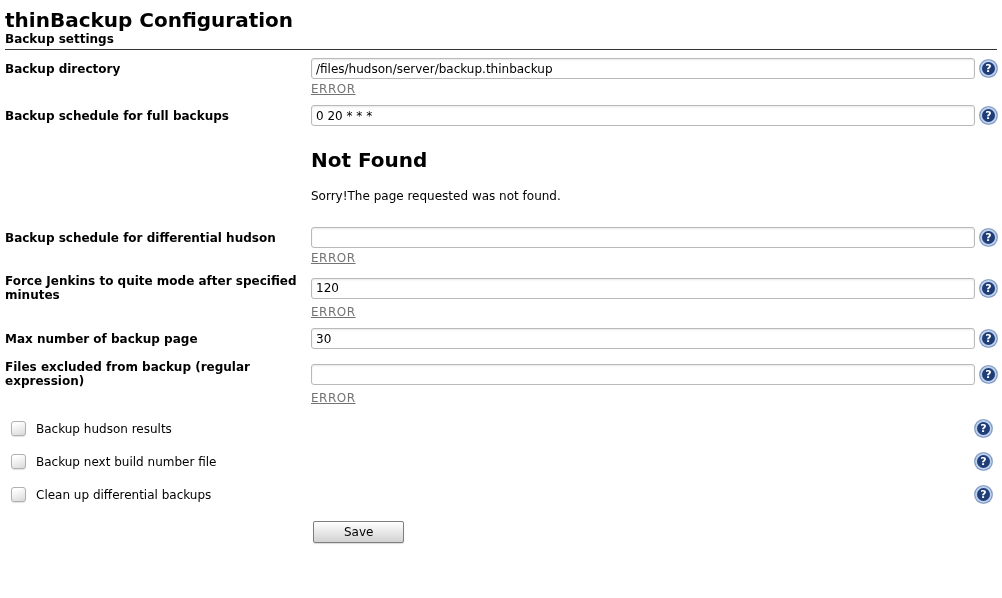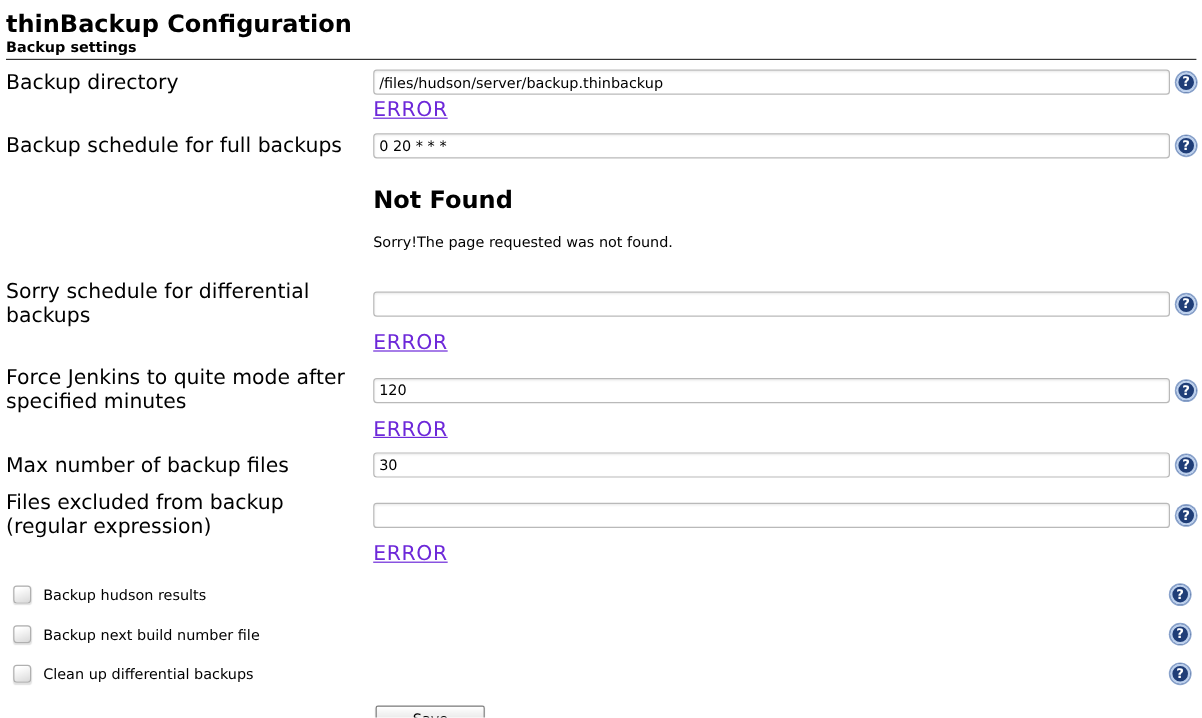--- a/index.html
+++ b/index.html
@@ -11,39 +11,39 @@
   }
   .page-title { font-size:20px; font-weight:bold; margin:0; }
   .section-title {
     font-size:12px; font-weight:bold; 
     border-bottom:1px solid #333; padding-bottom:3px;
   }
   table.form { width:100%; border-collapse:collapse; margin-top:6px; }
   col.c-label { width:306px; }
   col.c-help  { width:22px; }
   td { padding:0; vertical-align:middle; }
-  td.label { font-size:17px; padding-right:4px; }
+  td.label { font-size:12px; padding-right:4px;font-weight:bold; }
   tr.entry td { padding-top:2px; padding-bottom:2px; }
   tr.entry td.gap { padding-bottom:9px; }
   input.text {
     width:100%; box-sizing:border-box; height:21px;
     border:1px solid #b9b9b9; border-radius:3px; padding:2px 4px;
     font-family:"DejaVu Sans","Liberation Sans",sans-serif; font-size:12px; color:#000;
     box-shadow:inset 0 1px 2px rgba(0,0,0,0.09); background:#fff;
   }
   td.help { padding-left:5px; }
   .help-icon {
     display:inline-block; width:17px; height:17px; border-radius:50%;
     background:#1f3d77; color:#fff; font-size:11px; font-weight:bold;
     text-align:center; line-height:17px; cursor:pointer; user-select:none;
     box-shadow:inset 0 0 0 2px #bdd0ec, 0 0 0 1px #8aa3cc;
   }
   tr.error-row td { padding:1px 0 7px; }
   a.error-link {
-    color:#6d28d9; font-size:17px; letter-spacing:0.5px;
+    color:#737373; font-size:12px; letter-spacing:0.5px;
     text-decoration:underline; cursor:pointer;
   }
   tr.helparea td { padding-bottom:22px; }
   .notfound h1 { font-size:20px; font-weight:bold; margin:20px 0 0; }
   .notfound p  { font-size:12px; margin:17px 0 0; }
   tr.checkbox-row td { padding:8px 0; }
   .checkbox-line { display:flex; align-items:center; }
   input.cb {
     -webkit-appearance:none; appearance:none;
     width:15px; height:15px; margin:0 0 0 6px;
@@ -97,21 +97,21 @@
     <td>
       <div class="notfound">
         <h1>Not Found</h1>
         <p>Sorry!The page requested was not found.</p>
       </div>
     </td>
     <td></td>
   </tr>
 
   <tr class="entry">
-    <td class="label">Sorry schedule for differential backups</td>
+    <td class="label">Backup schedule for differential hudson</td>
     <td><input class="text" type="text" value="" style=""></td>
     <td class="help"><span class="help-icon">?</span></td>
   </tr>
   <tr class="error-row">
     <td></td>
     <td><a class="error-link" href="#">ERROR</a></td>
     <td></td>
   </tr>
 
   <tr class="entry">
@@ -119,21 +119,21 @@
     <td><input class="text" type="text" value="120" style=""></td>
     <td class="help"><span class="help-icon">?</span></td>
   </tr>
   <tr class="error-row">
     <td></td>
     <td><a class="error-link" href="#">ERROR</a></td>
     <td></td>
   </tr>
 
   <tr class="entry">
-    <td class="label gap">Max number of backup files</td>
+    <td class="label gap">Max number of backup page</td>
     <td class="gap"><input class="text" type="text" value="30" style=""></td>
     <td class="help gap"><span class="help-icon">?</span></td>
   </tr>
 
   <tr class="entry">
     <td class="label">Files excluded from backup (regular expression)</td>
     <td><input class="text" type="text" value="" style=""></td>
     <td class="help"><span class="help-icon">?</span></td>
   </tr>
   <tr class="error-row">

